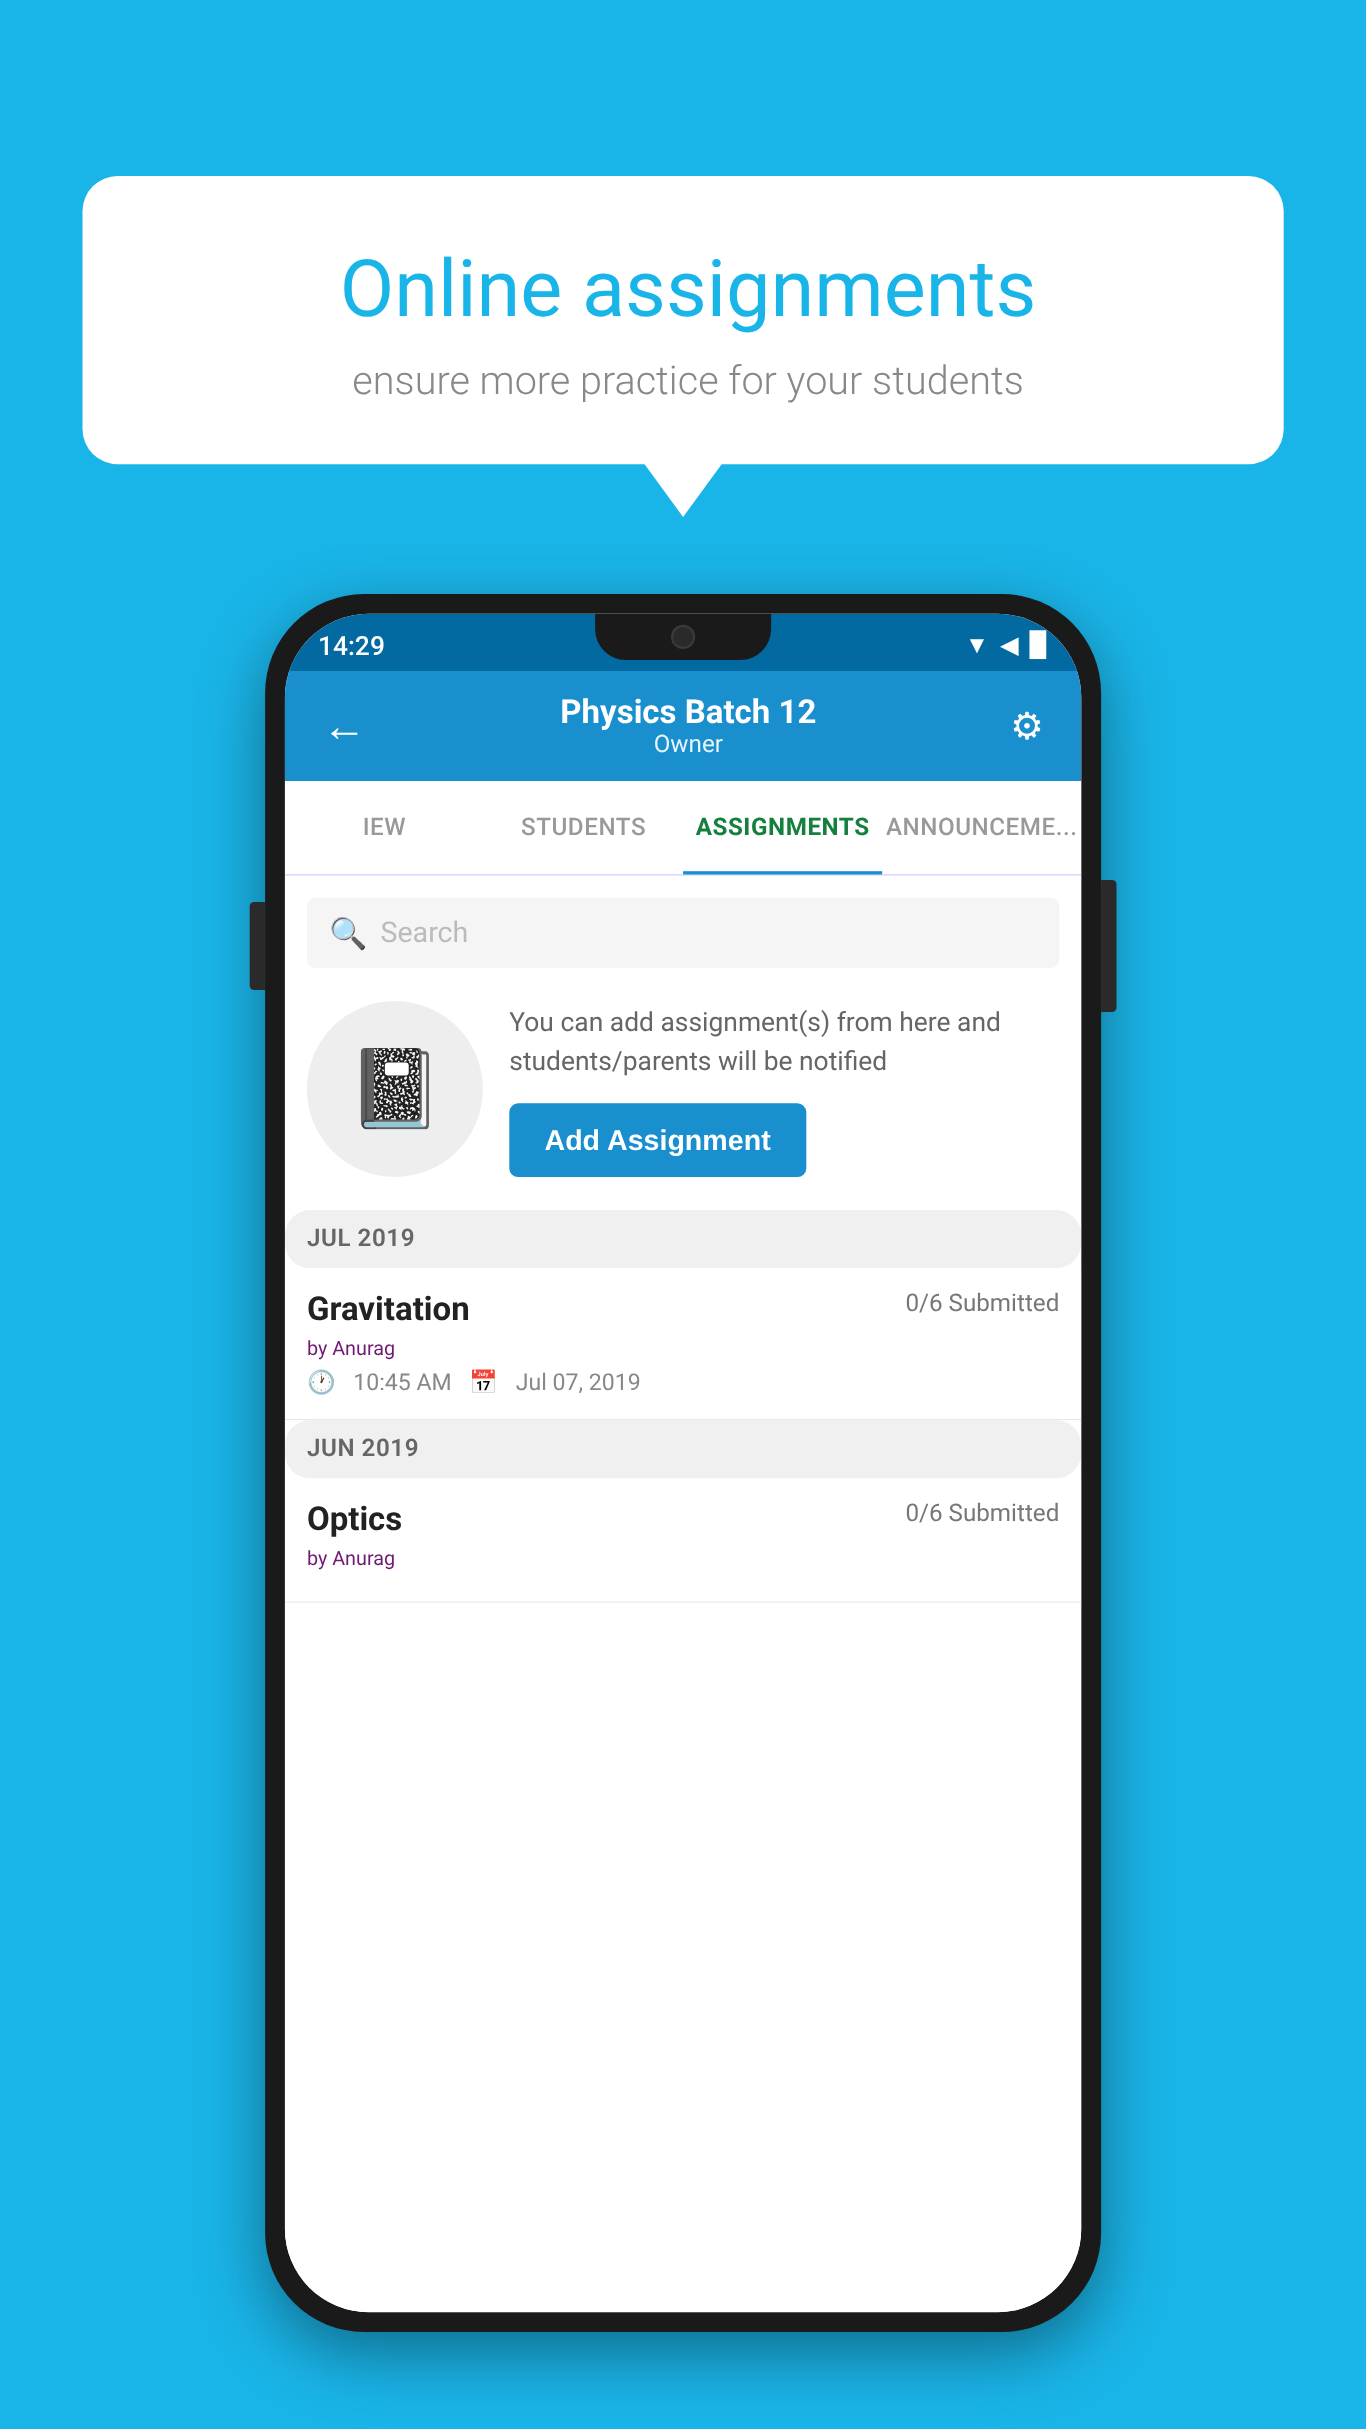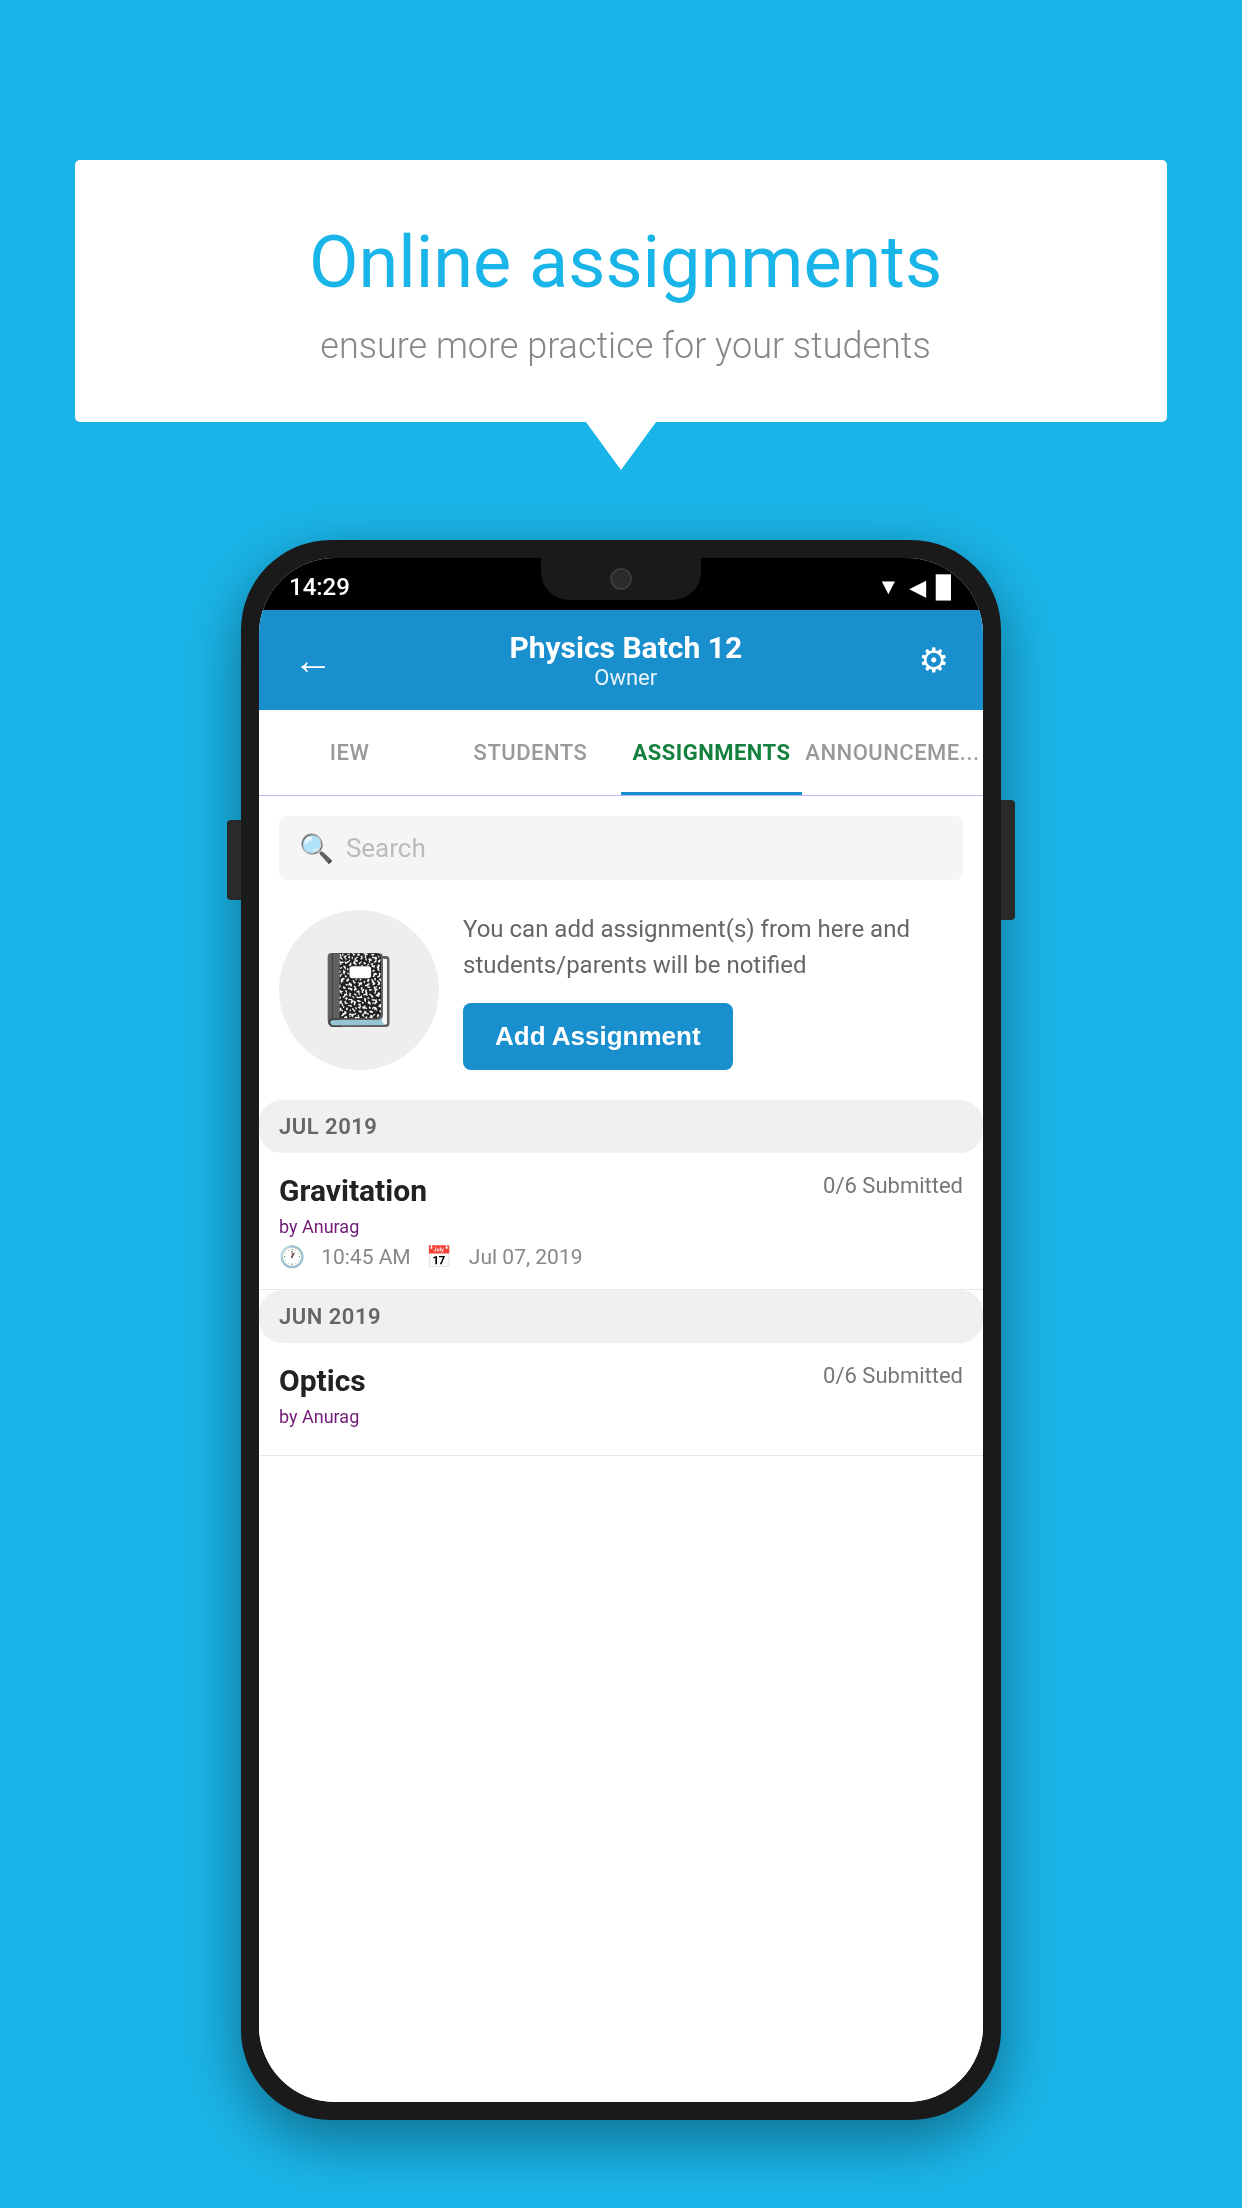--- a/index.html
+++ b/index.html
@@ -17,21 +17,21 @@
     .speech-bubble-container {
       position: absolute;
       top: 160px;
       left: 75px;
       right: 75px;
       z-index: 2;
     }
 
     .speech-bubble {
       background: white;
-      border-radius: 5px;
+      border-radius: 32px;
       padding: 60px 61px 55px 70px;
       text-align: center;
       position: relative;
     }
 
     .speech-bubble::after {
       content: '';
       position: absolute;
       bottom: -48px;
       left: 50%;
@@ -128,21 +128,21 @@
       border-radius: 50%;
       position: absolute;
       top: 50%;
       left: 50%;
       transform: translate(-50%, -50%);
       border: 2px solid #3a3a3a;
     }
 
     
     .status-bar {
-      background: #000000;
+      background: #0369a1;
       height: 52px;
       display: flex;
       align-items: center;
       justify-content: space-between;
       padding: 0 30px;
       padding-top: 6px;
     }
 
     .status-time {
       color: white;

